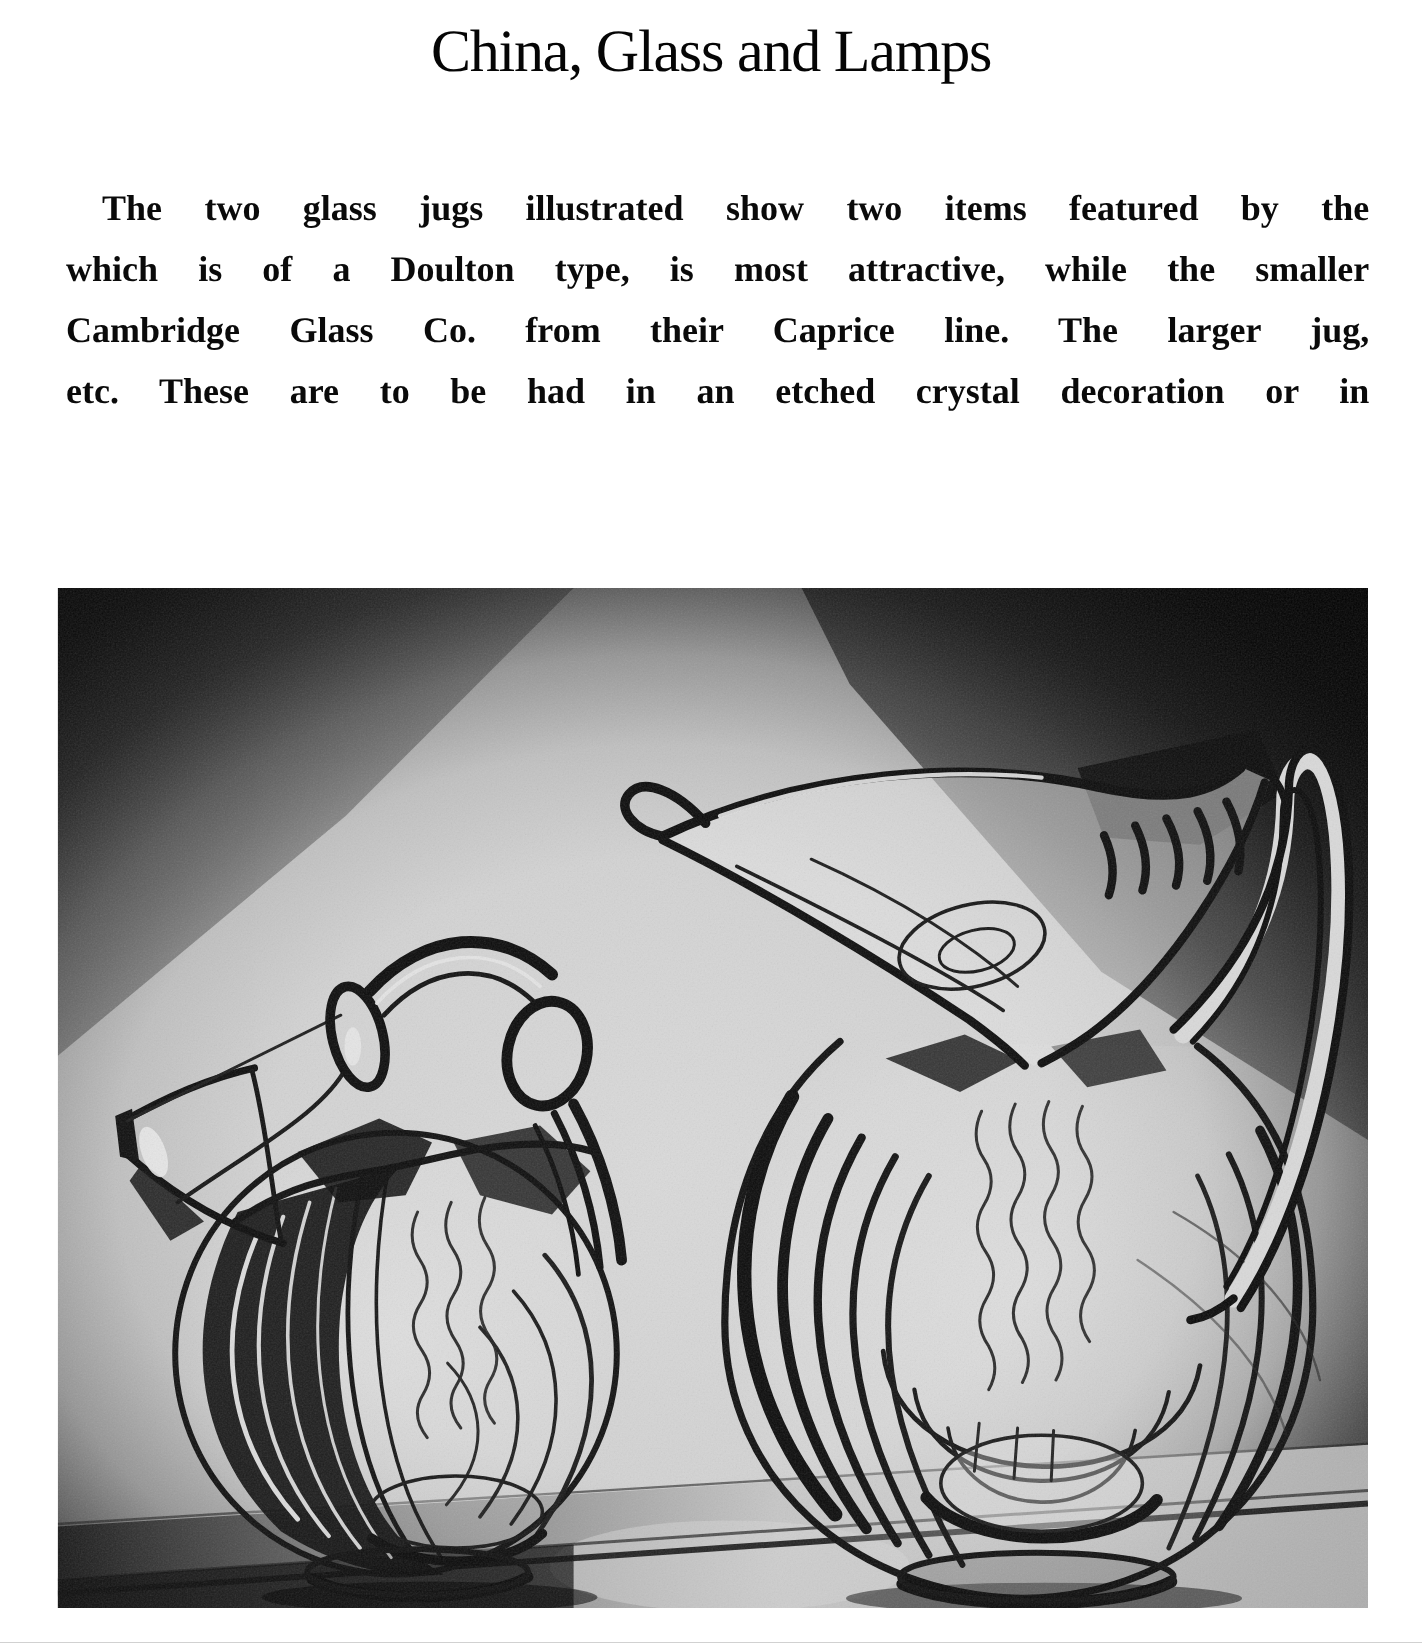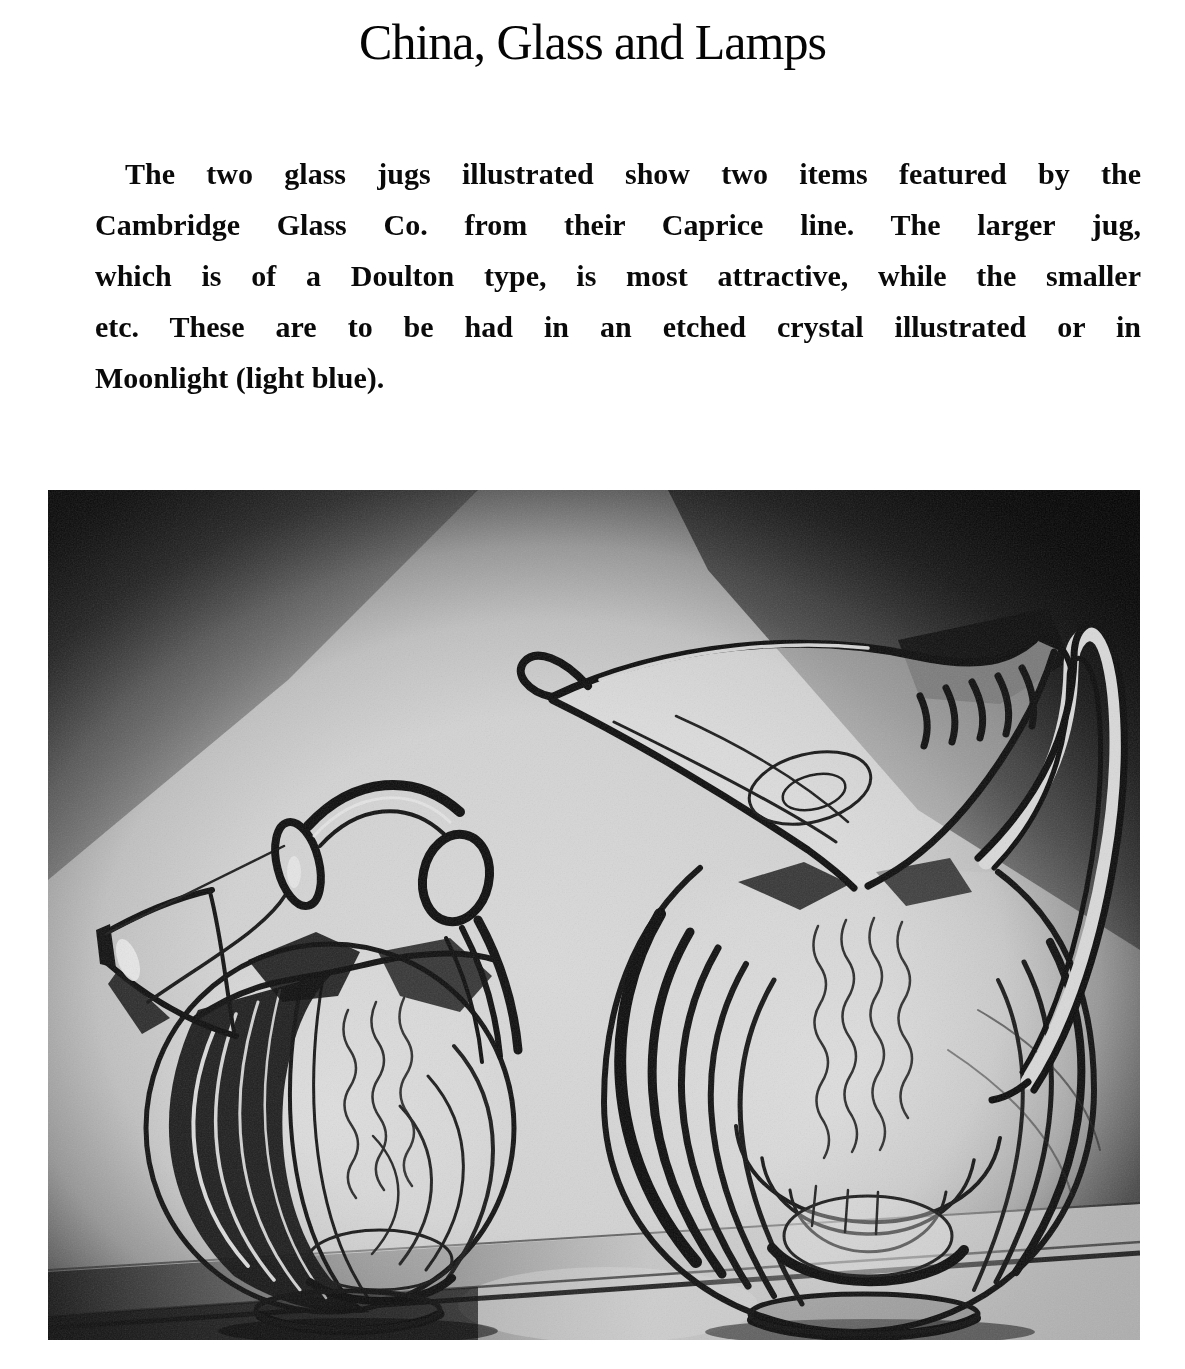--- a/index.html
+++ b/index.html
@@ -12,21 +12,21 @@
     position:absolute;top:14px;left:0;width:100%;
     text-align:center;font-size:50px;line-height:56px;
     letter-spacing:-1px;font-weight:400;color:#050505;
   }
   .article{
     position:absolute;top:148px;left:55px;width:1086px;
     font-size:30px;font-weight:700;color:#0a0a0a;
   }
   .article .line{
     height:51px;line-height:51px;
-    text-align:justify;text-align-last:justify;margin-left:40px;
+    text-align:justify;text-align-last:justify;
     -moz-text-align-last:justify;
   }
   .article .line.first{text-indent:30px;}
   .article .line.last{text-align-last:left;}
   .photo-figure{
     position:absolute;top:490px;left:48px;width:1092px;height:850px;
     overflow:hidden;
   }
   .photo-figure svg{display:block;width:100%;height:100%;}
 </style>
@@ -34,24 +34,23 @@
 <body>
 
 <div class="page">
 
   <div class="masthead">
     <div>China, Glass and Lamps</div>
   </div>
 
   <div class="article">
     <div class="line first">The two glass jugs illustrated show two items featured by the</div>
+    <div class="line">which is of a Doulton type, is most attractive, while the smaller</div>
     <div class="line">Cambridge Glass Co. from their Caprice line.  The larger jug,</div>
-    <div class="line">which is of a Doulton type, is most attractive, while the smaller</div>
-    <div class="line">etc.  These are to be had in an etched crystal illustrated or in</div>
-    <div class="line last">Moonlight (light blue).</div>
+    <div class="line">etc.  These are to be had in an etched crystal decoration or in</div>
   </div>
 
   <div class="photo-figure">
     <svg viewBox="0 0 1092 850" role="img" aria-label="Two ribbed Caprice-line glass jugs on a glass shelf under a circular spotlight: a small jug with pinched spout and loop handle at left, and a larger Doulton-type jug with flared wavy rim and tall handle at right">
       <defs>
         <radialGradient id="spot" cx="46%" cy="57%" r="80%">
           <stop offset="0" stop-color="#dadada"></stop>
           <stop offset="0.38" stop-color="#d3d3d3"></stop>
           <stop offset="0.52" stop-color="#c0c0c0"></stop>
           <stop offset="0.63" stop-color="#969696"></stop>

